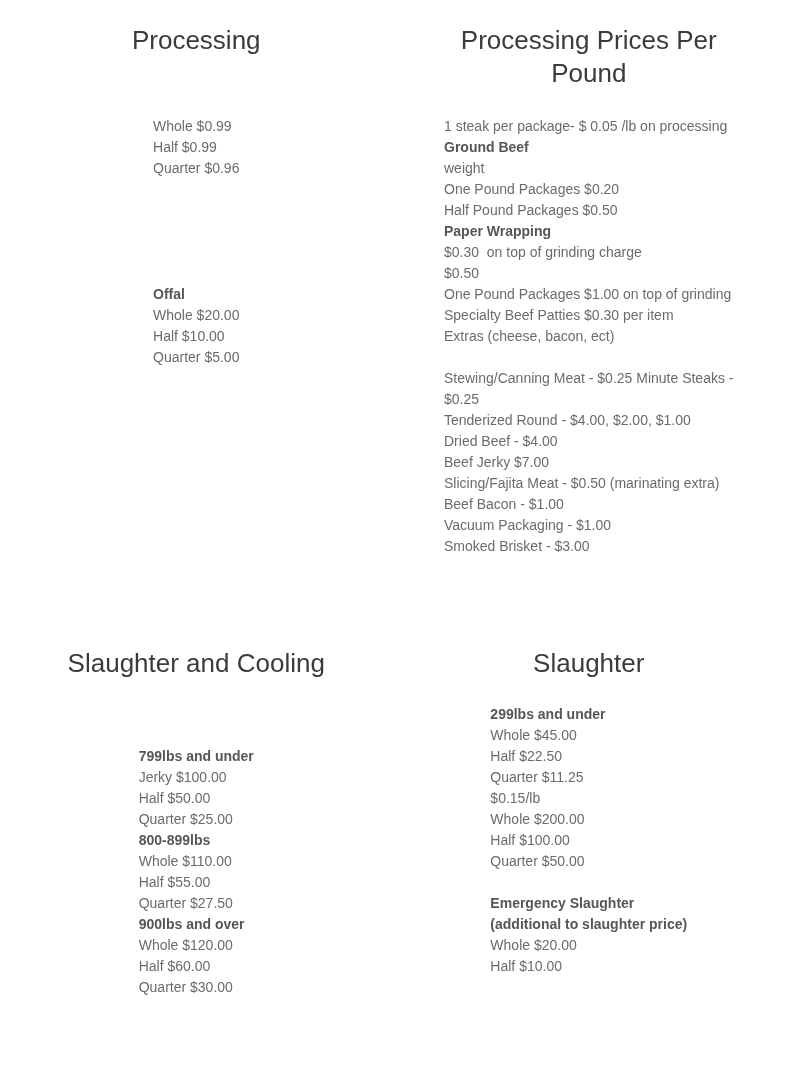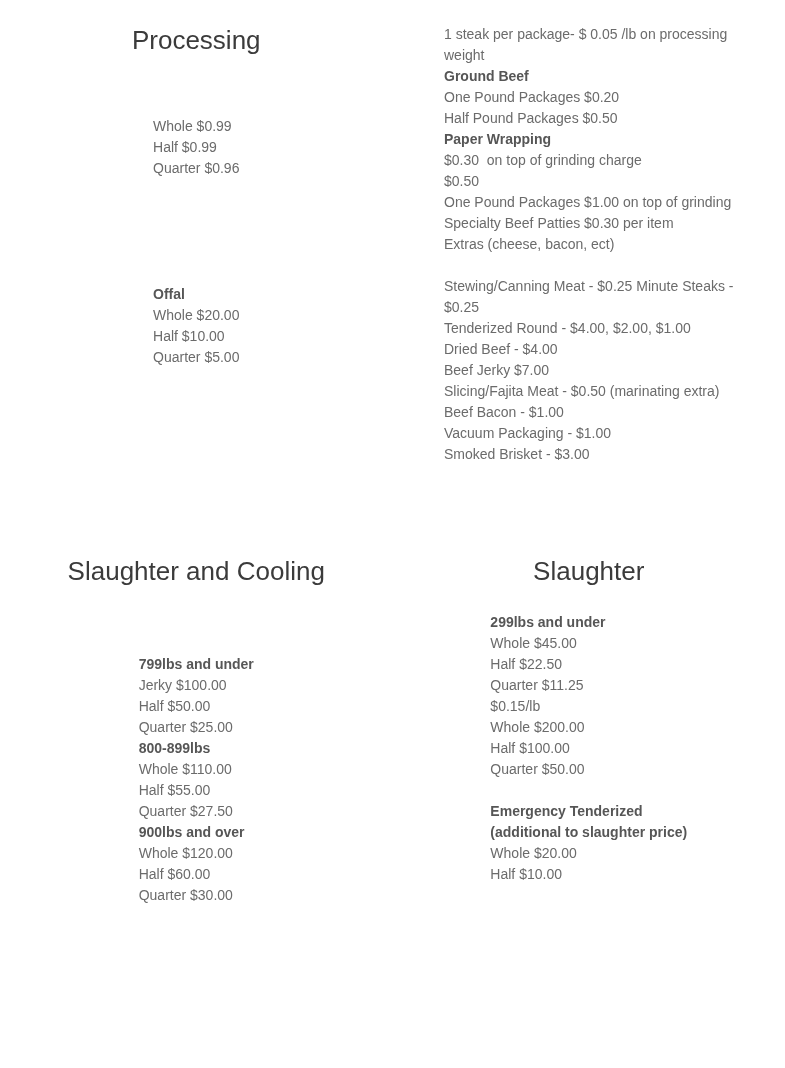--- a/index.html
+++ b/index.html
@@ -76,24 +76,27 @@
           <div class="body-line">&nbsp;</div>
           <div class="body-line">&nbsp;</div>
           <div class="body-line">&nbsp;</div>
           <div class="body-line bold">Offal</div>
           <div class="body-line">Whole $20.00</div>
           <div class="body-line">Half $10.00</div>
           <div class="body-line">Quarter $5.00</div>
         </div>
     </div>
     <div class="cell">
+      <div class="title-area">
+        <div class="cell-title">Processing Prices Per Pound</div>
+      </div>
       <div class="cell-body">
           <div class="body-line">1 steak per package- $ 0.05 /lb on processing</div>
+          <div class="body-line bold">Ground Beef</div>
           <div class="body-line">weight</div>
-          <div class="body-line bold">Ground Beef</div>
           <div class="body-line">One Pound Packages $0.20</div>
           <div class="body-line">Half Pound Packages $0.50</div>
           <div class="body-line bold">Paper Wrapping</div>
           <div class="body-line">$0.30  on top of grinding charge</div>
           <div class="body-line">$0.50</div>
           <div class="body-line">One Pound Packages $1.00 on top of grinding</div>
           <div class="body-line">Specialty Beef Patties $0.30 per item</div>
           <div class="body-line">Extras (cheese, bacon, ect)</div>
           <div class="body-line">&nbsp;</div>
           <div class="body-line">Stewing/Canning Meat - $0.25 Minute Steaks -</div>
@@ -138,21 +141,21 @@
       <div class="cell-body">
           <div class="body-line bold">299lbs and under</div>
           <div class="body-line">Whole $45.00</div>
           <div class="body-line">Half $22.50</div>
           <div class="body-line">Quarter $11.25</div>
           <div class="body-line">$0.15/lb</div>
           <div class="body-line">Whole $200.00</div>
           <div class="body-line">Half $100.00</div>
           <div class="body-line">Quarter $50.00</div>
           <div class="body-line">&nbsp;</div>
-          <div class="body-line bold">Emergency Tenderized</div>
+          <div class="body-line bold">Emergency Slaughter</div>
           <div class="body-line bold">(additional to slaughter price)</div>
           <div class="body-line">Whole $20.00</div>
           <div class="body-line">Half $10.00</div>
         </div>
     </div>
   </div>
 
 </div>
 
 </body></html>

